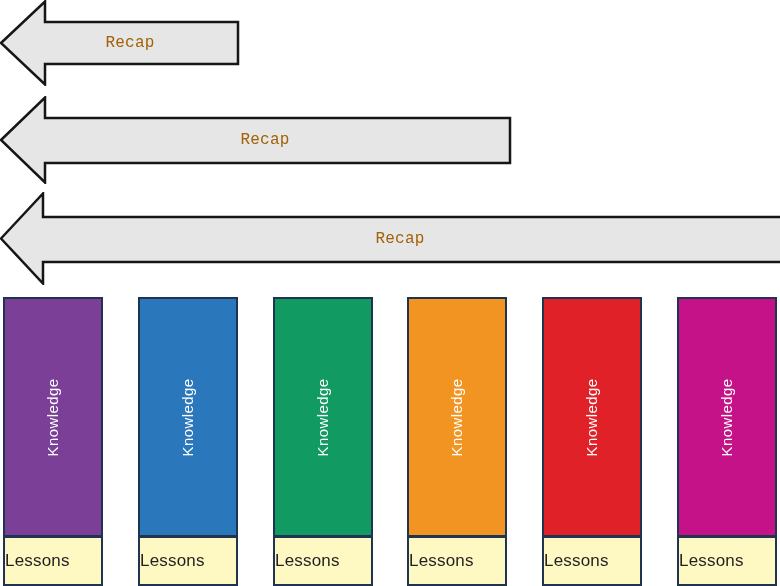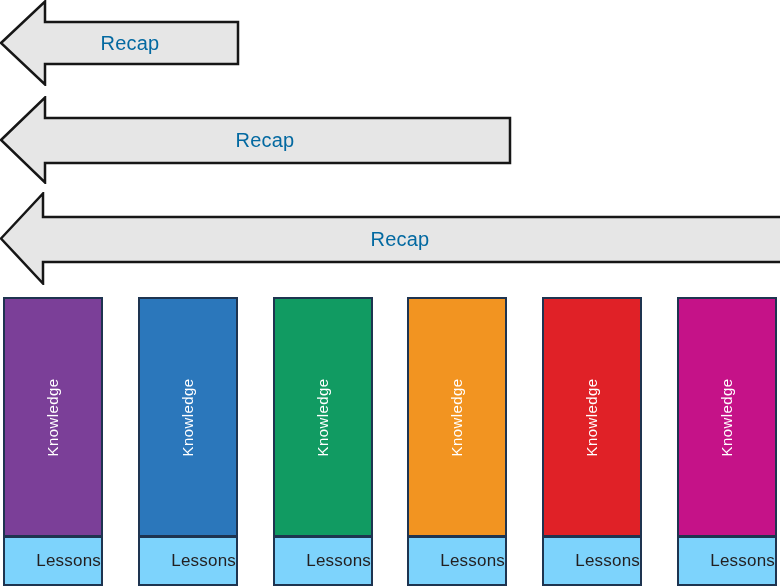--- a/index.html
+++ b/index.html
@@ -26,24 +26,25 @@
   }
   .arrow-shape {
     fill: var(--arrow-fill, #e6e6e6);
     stroke: var(--arrow-border, #161616);
     stroke-width: 2.5;
     stroke-linejoin: miter;
   }
   .arrow-label {
     position: absolute;
     transform: translate(-50%, -50%);
-    font-size: 20px;
-    color: #0369a1;
+    font-size: 16px;
+    color: #a16207;
     letter-spacing: 0.2px;
     white-space: nowrap;
+    font-family: Liberation Mono, monospace;
   }
   .bar {
     position: absolute;
     top: 297px;
     width: 100px;
     height: 289px;
     box-sizing: border-box;
     border: 2px solid var(--bar-border, #1e3450);
     background: #ffffff;
     display: flex;
@@ -59,24 +60,24 @@
   }
   .knowledge-text {
     transform: rotate(-90deg);
     white-space: nowrap;
     color: var(--knowledge-text, #ffffff);
     font-size: 15px;
     letter-spacing: 0.4px;
   }
   .lessons {
     flex: 1;
-    background: #7dd3fc;
+    background: #fef9c3;
     display: flex;
     align-items: center;
-    justify-content: flex-end;
+    justify-content: flex-start;
   }
   .lessons-text {
     color: var(--lessons-text, #231f20);
     font-size: 17px;
     letter-spacing: 0.2px;
   }
 </style>
 </head>
 <body>
 

